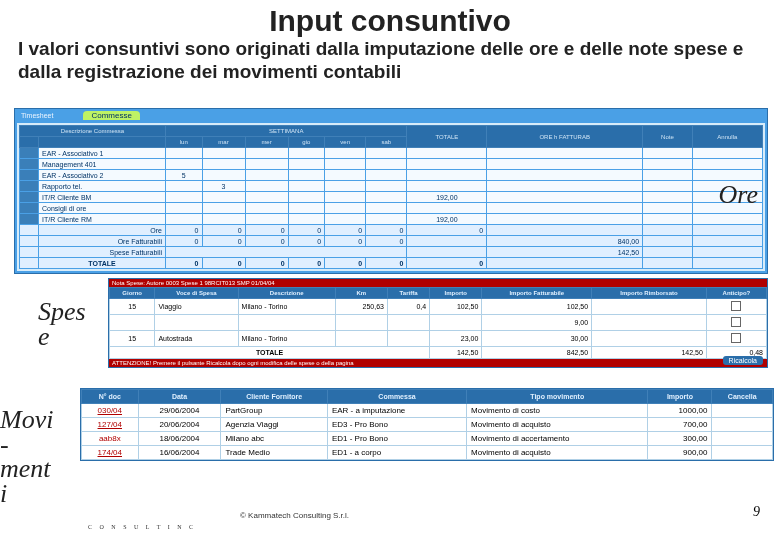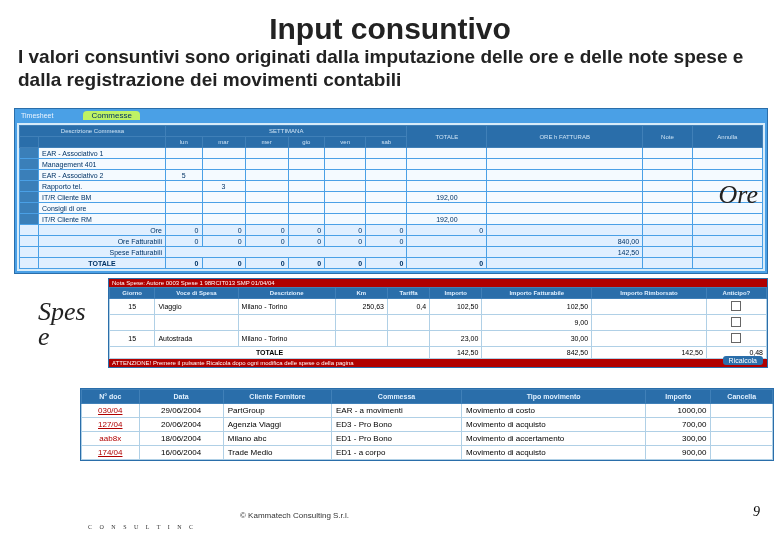--- a/index.html
+++ b/index.html
@@ -14,21 +14,21 @@
   .slide {
     width: 780px;
     height: 540px;
     background: white;
     position: relative;
   }
   .title {
     text-align: center;
     font-size: 30px;
     font-weight: bold;
-    padding-top: 12px;
+    padding-top: 4px;
     color: #222;
   }
   .subtitle {
     font-size: 19px;
     font-weight: bold;
     padding: 0 18px;
     line-height: 1.2;
     color: #222;
   }
   
@@ -450,21 +450,21 @@
           <th>Tipo movimento</th>
           <th>Importo</th>
           <th>Cancella</th>
         </tr>
       </thead>
       <tbody id="mv-body">
           <tr>
             <td style="text-decoration:underline;color:#b00000">030/04</td>
    <td>29/06/2004</td>
    <td class="left">PartGroup</td>
-   <td class="left">EAR - a movimenti</td>
+   <td class="left">EAR - a imputazione</td>
    <td class="left">Movimento di costo</td>
    <td class="right">1000,00</td>
    <td></td>
           </tr>
           <tr>
             <td style="text-decoration:underline;color:#b00000">127/04</td>
    <td>20/06/2004</td>
    <td class="left">Agenzia Viaggi</td>
    <td class="left">ED3 - Pro Bono</td>
    <td class="left">Movimento di acquisto</td>
@@ -486,20 +486,21 @@
    <td class="left">Trade Medio</td>
    <td class="left">ED1 - a corpo</td>
    <td class="left">Movimento di acquisto</td>
    <td class="right">900,00</td>
    <td></td>
           </tr>
         </tbody>
     </table>
   </div>
 
+  <div class="ann ann-mov" id="ann-mov">Movi<br>-<br>ment<br>i</div>
 
   <div class="footer">
     <div class="logo">
       <div class="sub">C O N S U L T I N C</div>
     </div>
     <div class="copy">© Kammatech Consulting S.r.l.</div>
     <div class="pagenum">9</div>
   </div>
 </div>
 

